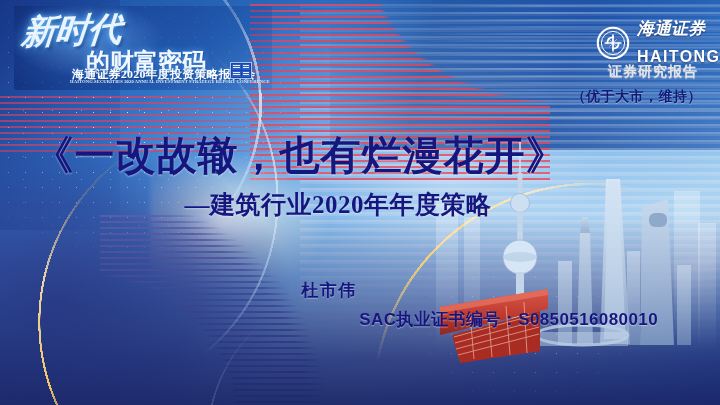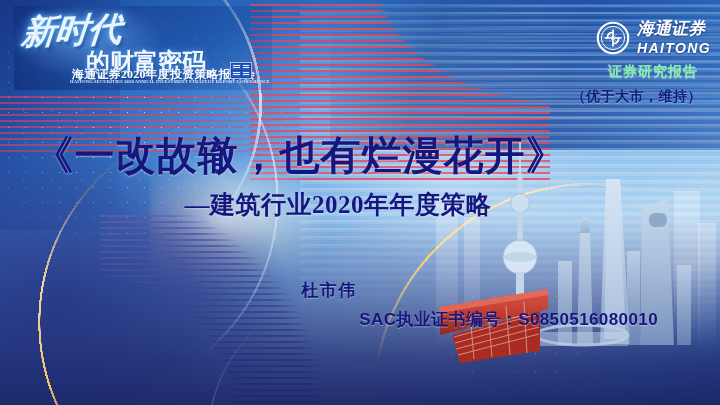--- a/index.html
+++ b/index.html
@@ -260,31 +260,30 @@
   .logo-mark { width: 34px; height: 34px; flex: 0 0 34px; }
   .logo-text { display: flex; flex-direction: column; line-height: 1; justify-content: space-between; }
   .logo-cn {
     font-family: "Liberation Serif", "DejaVu Serif", serif;
     font-size: 17px; font-weight: 700; font-style: italic;
     color: #ffffff; letter-spacing: 0px; white-space: nowrap;
     text-shadow: 0 1px 2px rgba(6,22,66,0.6);
   }
   .logo-en {
     font-family: "Liberation Sans", sans-serif;
-    font-size: 14px; font-weight: 700;
-    color: #ffffff; letter-spacing: 1.4px; margin-top: 4px;
+    font-size: 16px; font-weight: 700;
+    color: #ffffff; letter-spacing: 1.4px; margin-top: 12px;
     text-shadow: 0 1px 2px rgba(6,22,66,0.6);
-    font-style: italic;
   }
 
   
   .report-label {
     position: absolute; right: 22px; top: 63px;
     font-size: 14px; font-weight: 700;
-    color: #86efac;
+    color: #e5e5e5;
     letter-spacing: 1px;
     white-space: nowrap;
     text-shadow: 0 1px 1px rgba(255,255,255,0.35);
   }
   .report-rating {
     position: absolute; right: 18px; top: 88px;
     font-size: 14px; font-weight: 700;
     color: #0f1a7a;
     letter-spacing: 0.5px;
     white-space: nowrap;

